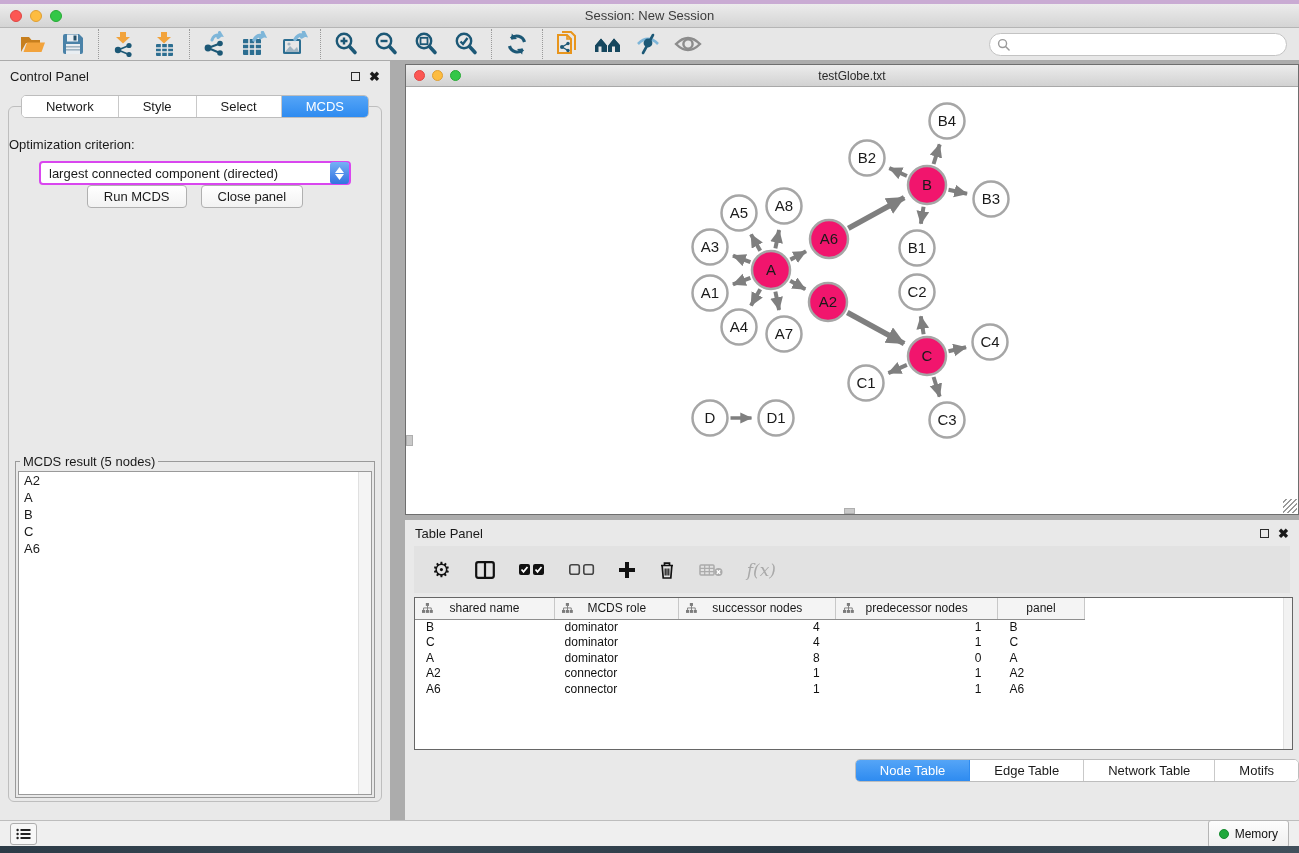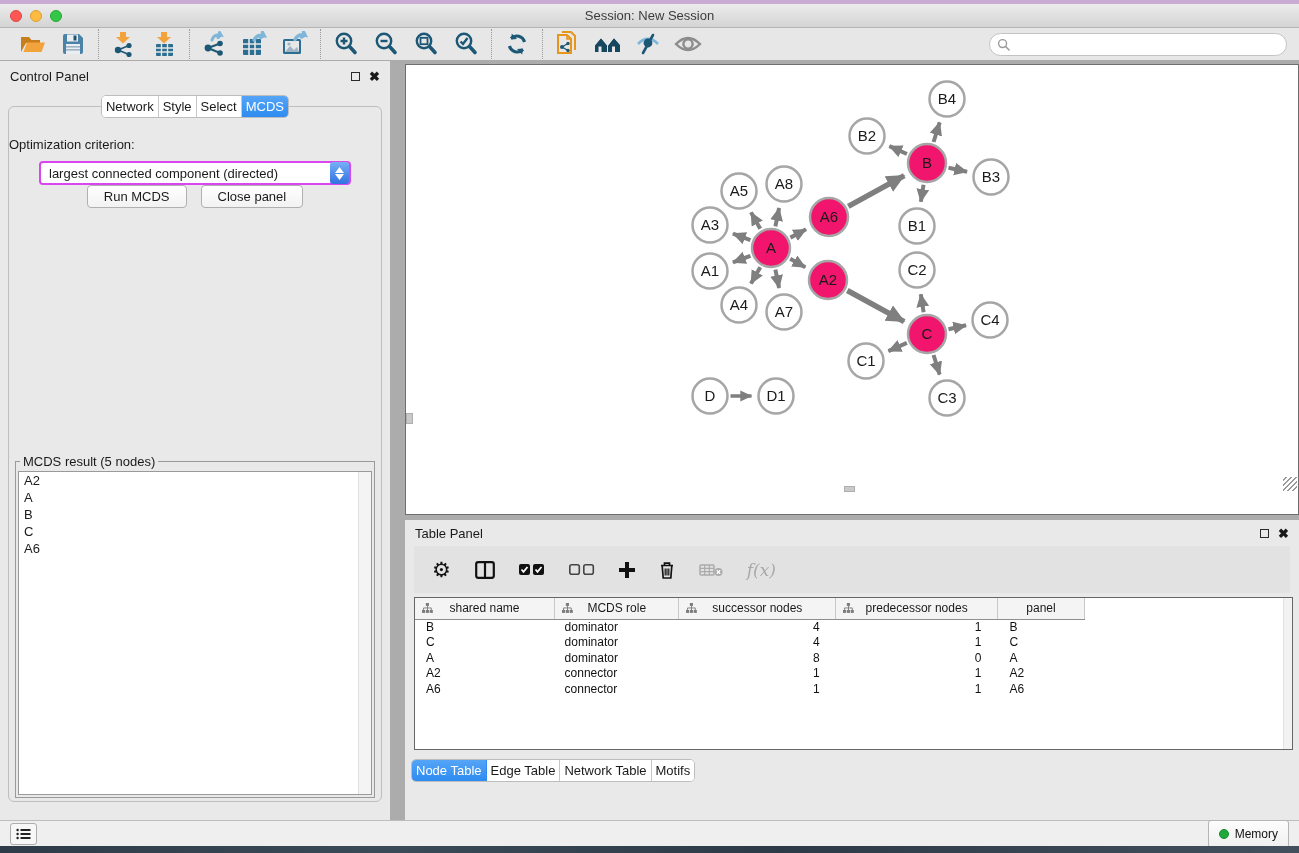--- a/index.html
+++ b/index.html
@@ -35,21 +35,21 @@
 
   
   .control-panel { position:absolute; left:0; top:0; width:390px; bottom:0; background:#E9E9E9; }
   .panel-titlebar { height:30px; display:flex; align-items:center; padding:0 10px; }
   .panel-title { font-size:13px; color:#1A1A1A; }
   .panel-ctrls { margin-left:auto; display:flex; gap:9px; align-items:center; }
   .float-box { width:9px; height:9px; border:1.5px solid #2A2A2A; display:inline-block; cursor:pointer; }
   .close-x { font-size:13px; font-weight:bold; color:#1A1A1A; cursor:pointer; line-height:1; }
 
   .seg-tabs { display:inline-flex; border:1px solid #BDBDBD; border-radius:5px; overflow:hidden; background:#fff; }
-  .seg-tab { padding:3px 4px; font-size:13px; color:#1A1A1A; background:#fff; border-right:1px solid #C9C9C9; cursor:pointer; white-space:nowrap; }
+  .seg-tab { padding:3px 24px; font-size:13px; color:#1A1A1A; background:#fff; border-right:1px solid #C9C9C9; cursor:pointer; white-space:nowrap; }
   .seg-tab:last-child { border-right:none; }
   .seg-tab.active { background:linear-gradient(#55A5F7,#2E8BF0); color:#fff; border-right-color:#2E8BF0; }
   .ctrl-tabs-row { position:absolute; top:4px; left:0; width:100%; text-align:center; z-index:2; }
 
   .ctrl-content { position:absolute; left:8px; right:8px; top:45px; bottom:18px;
     border:1px solid #BEBEBE; border-radius:6px; background:#E9E9E9; }
   .opt-label { font-size:13px; color:#1A1A1A; margin-top:30px; }
   .dropdown { width:312px; height:24px; margin:9px auto 0 auto; background:#fff;
     border:2px solid #d946ef; border-radius:4px; display:flex; align-items:center; cursor:pointer; }
   .dropdown-value { flex:1; font-size:13px; color:#1A1A1A; padding-left:8px; white-space:nowrap; }
@@ -101,21 +101,21 @@
   table.node-table { border-collapse:collapse; table-layout:fixed; width:670px; }
   .node-table th { height:21px; background:#F4F4F4; border-bottom:1px solid #8E8E8E; border-right:1px solid #C8C8C8;
     font-size:12px; font-weight:normal; color:#1A1A1A; text-align:center; position:relative; }
   .node-table th .sort-ic { position:absolute; left:7px; top:5px; }
   .node-table td { height:15.5px; font-size:12px; color:#111; border:none; white-space:nowrap; overflow:hidden; }
   .node-table td.c0 { padding-left:11px; }
   .node-table td.c1 { padding-left:10px; }
   .node-table td.c2, .node-table td.c3 { text-align:right; padding-right:16px; }
   .node-table td.c4 { padding-left:12px; }
 
-  .tp-tabs-row { position:absolute; left:6px; right:0; bottom:38px; text-align:left; }
+  .tp-tabs-row { position:absolute; left:6px; right:0; bottom:38px; text-align:right; }
 
   
   .statusbar { position:absolute; left:0; right:0; bottom:7px; height:26px; background:#EFEFEF;
     border-top:1px solid #BDBDBD; display:flex; align-items:center; padding:0 10px; }
   .list-btn { width:27px; height:22px; border:1px solid #ADADAD; border-radius:3px; background:#F7F7F7;
     display:flex; align-items:center; justify-content:center; cursor:pointer; }
   .memory-btn { margin-left:auto; height:28px; border:1px solid #B5B5B5; border-radius:3px;
     background:linear-gradient(#FDFDFD,#F0F0F0); display:flex; align-items:center; gap:6px;
     padding:0 10px; font-size:12px; color:#111; cursor:pointer; }
   .mem-dot { width:10px; height:10px; border-radius:50%; background:#1FA83C; border:1px solid #178C30; }
@@ -347,20 +347,28 @@
             </div>
           <div class="result-scroll"></div>
         </div>
       </fieldset>
     </div>
   </div>
 
   <div class="mdi">
 
     <div class="net-window">
+      <div class="net-titlebar">
+        <div class="lights">
+          <span class="light red"></span>
+          <span class="light yellow"></span>
+          <span class="light green"></span>
+        </div>
+        <div class="net-title">testGlobe.txt</div>
+      </div>
       <div class="net-canvas">
         <svg id="graph-svg" width="892" height="427">
           <defs>
             <marker id="arrow" markerUnits="strokeWidth" markerWidth="3.6" markerHeight="3.4" refX="3.2" refY="1.6" orient="auto">
               <path d="M0,0 L3.4,1.6 L0,3.2 Z" fill="#7F7F7F"></path>
             </marker>
           </defs>
           <g id="graph-edges">
               <line x1="354.230235352432" y1="163.8163567215194" x2="344.99360153933713" y2="147.3636027419443" stroke="#7F7F7F" stroke-width="4" marker-end="url(#arrow)"></line>
               <line x1="369.3793183343823" y1="161.44027896919482" x2="373.1230318548924" y2="143.0096893297603" stroke="#7F7F7F" stroke-width="4" marker-end="url(#arrow)"></line>

